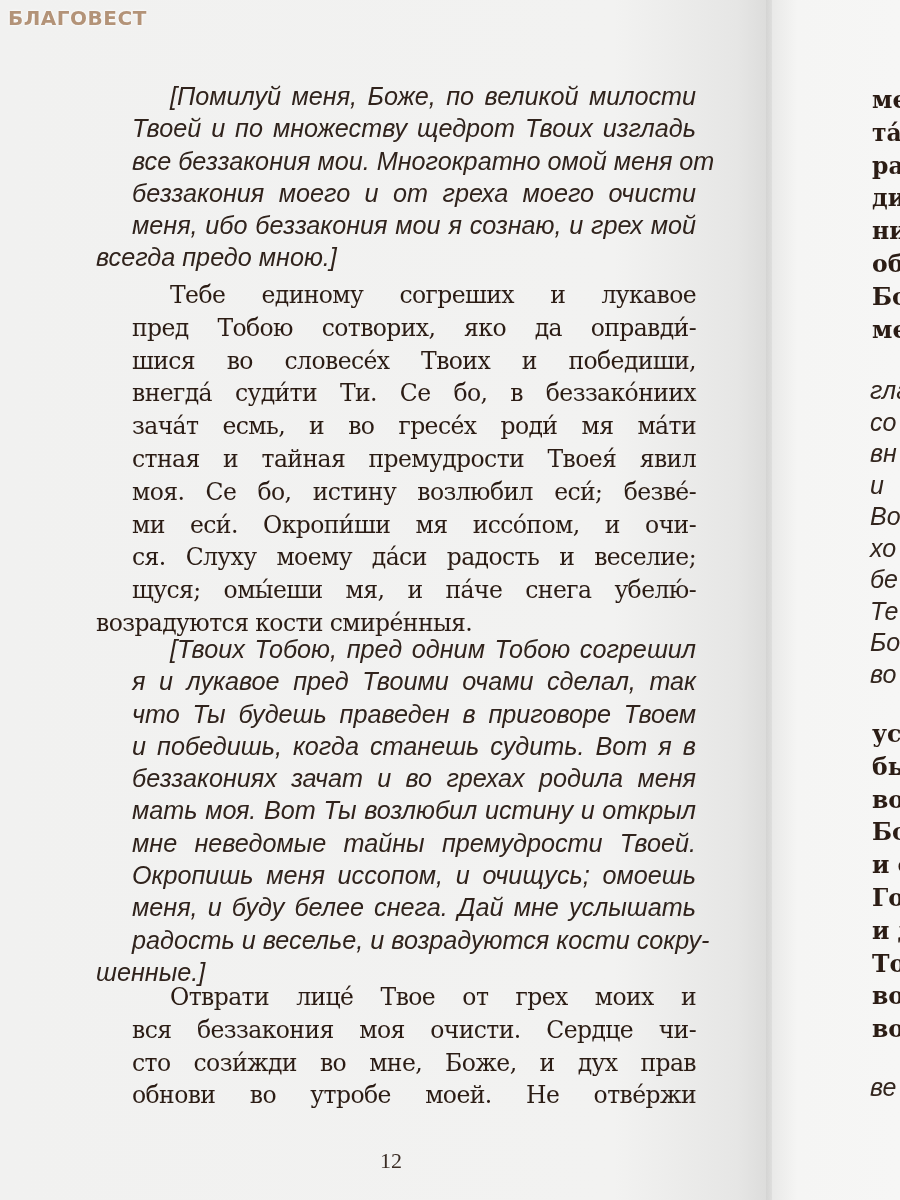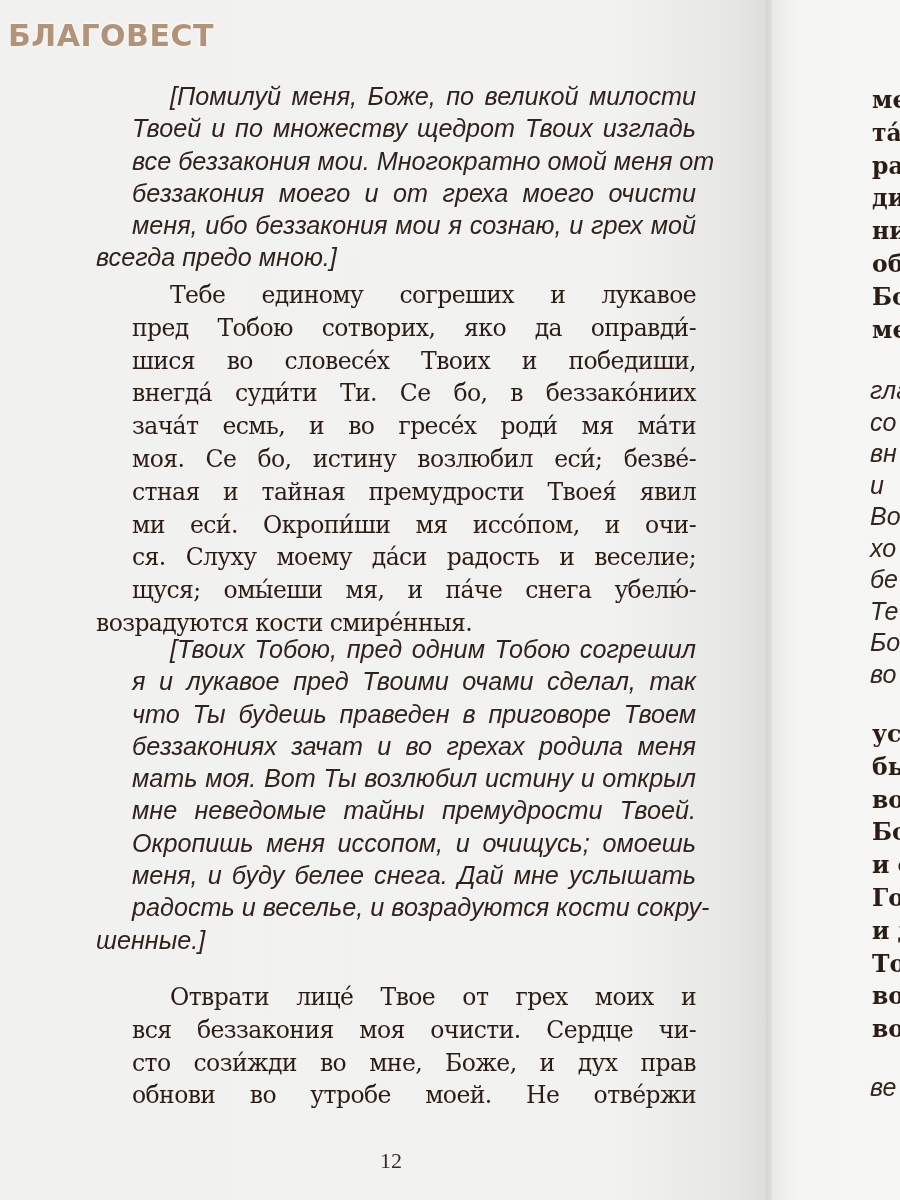--- a/index.html
+++ b/index.html
@@ -17,24 +17,23 @@
     background: linear-gradient(to right, #d4d4d3, #e2e2e1);
   }
   .right-page {
     position: absolute; left: 772px; top: 0; width: 128px; height: 1200px;
     background: linear-gradient(to right, #e9e9e8 0%, #f5f5f4 20%, #f6f6f5 100%);
     overflow: hidden;
   }
   .watermark {
     position: absolute; left: 8px; top: 6px;
     font-family: "DejaVu Sans", sans-serif; font-weight: bold;
-    font-size: 30px; letter-spacing: 0.5px;
+    font-size: 20px; letter-spacing: 0.5px;
     color: #b39378;
     text-shadow: 0 0 2px #fff, 0 0 3px #fff;
-    margin-top: 12px;
   }
   .text-block { position: absolute; left: 96px; width: 600px; }
   .line {
     white-space: nowrap; display: block;
     color: #2a1d16;
   }
   .italic .line {
     font-family: "Liberation Sans", sans-serif; font-style: italic;
     font-size: 25.2px; height: 32.3px; line-height: 32.3px;
     color: #30231c;
@@ -78,32 +77,33 @@
   <span class="line justify">меня, ибо беззакония мои я сознаю, и грех мой</span>
   <span class="line">всегда предо мною.]</span>
 </div>
 
 <div class="text-block bold" style="top:279px;">
   <span class="line justify indent">Тебе единому согреших и лукавое</span>
   <span class="line justify">пред Тобою сотворих, яко да оправди́-</span>
   <span class="line justify">шися во словесе́х Твоих и победиши,</span>
   <span class="line justify">внегда́ суди́ти Ти. Се бо, в беззако́ниих</span>
   <span class="line justify">зача́т есмь, и во гресе́х роди́ мя ма́ти</span>
+  <span class="line justify">стная и тайная премудрости Твоея́ явил</span>
   <span class="line justify">моя. Се бо, истину возлюбил еси́; безве́-</span>
-  <span class="line justify">стная и тайная премудрости Твоея́ явил</span>
   <span class="line justify">ми еси́. Окропи́ши мя иссо́пом, и очи-</span>
   <span class="line justify">ся. Слуху моему да́си радость и веселие;</span>
   <span class="line justify">щуся; омы́еши мя, и па́че снега убелю́-</span>
   <span class="line">возрадуются кости смире́нныя.</span>
 </div>
 
 <div class="text-block italic" style="top:633px;">
   <span class="line justify indent">[Твоих Тобою, пред одним Тобою согрешил</span>
   <span class="line justify">я и лукавое пред Твоими очами сделал, так</span>
   <span class="line justify">что Ты будешь праведен в приговоре Твоем</span>
+  <span class="line justify">и победишь, когда станешь судить. Вот я в</span>
   <span class="line justify">беззакониях зачат и во грехах родила меня</span>
   <span class="line justify">мать моя. Вот Ты возлюбил истину и открыл</span>
   <span class="line justify">мне неведомые тайны премудрости Твоей.</span>
   <span class="line justify">Окропишь меня иссопом, и очищусь; омоешь</span>
   <span class="line justify">меня, и буду белее снега. Дай мне услышать</span>
   <span class="line justify">радость и веселье, и возрадуются кости сокру-</span>
   <span class="line">шенные.]</span>
 </div>
 
 <div class="text-block bold" style="top:981px;">

